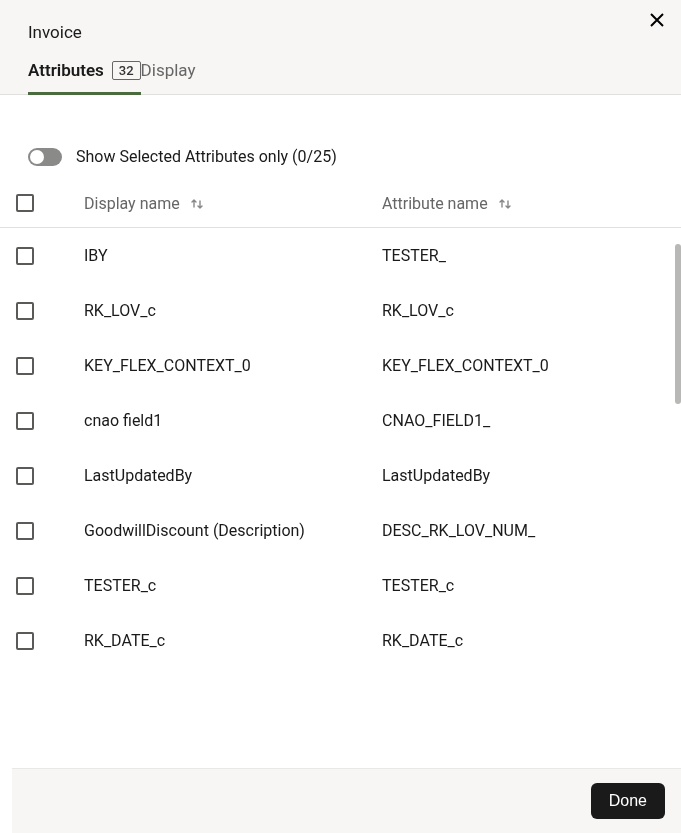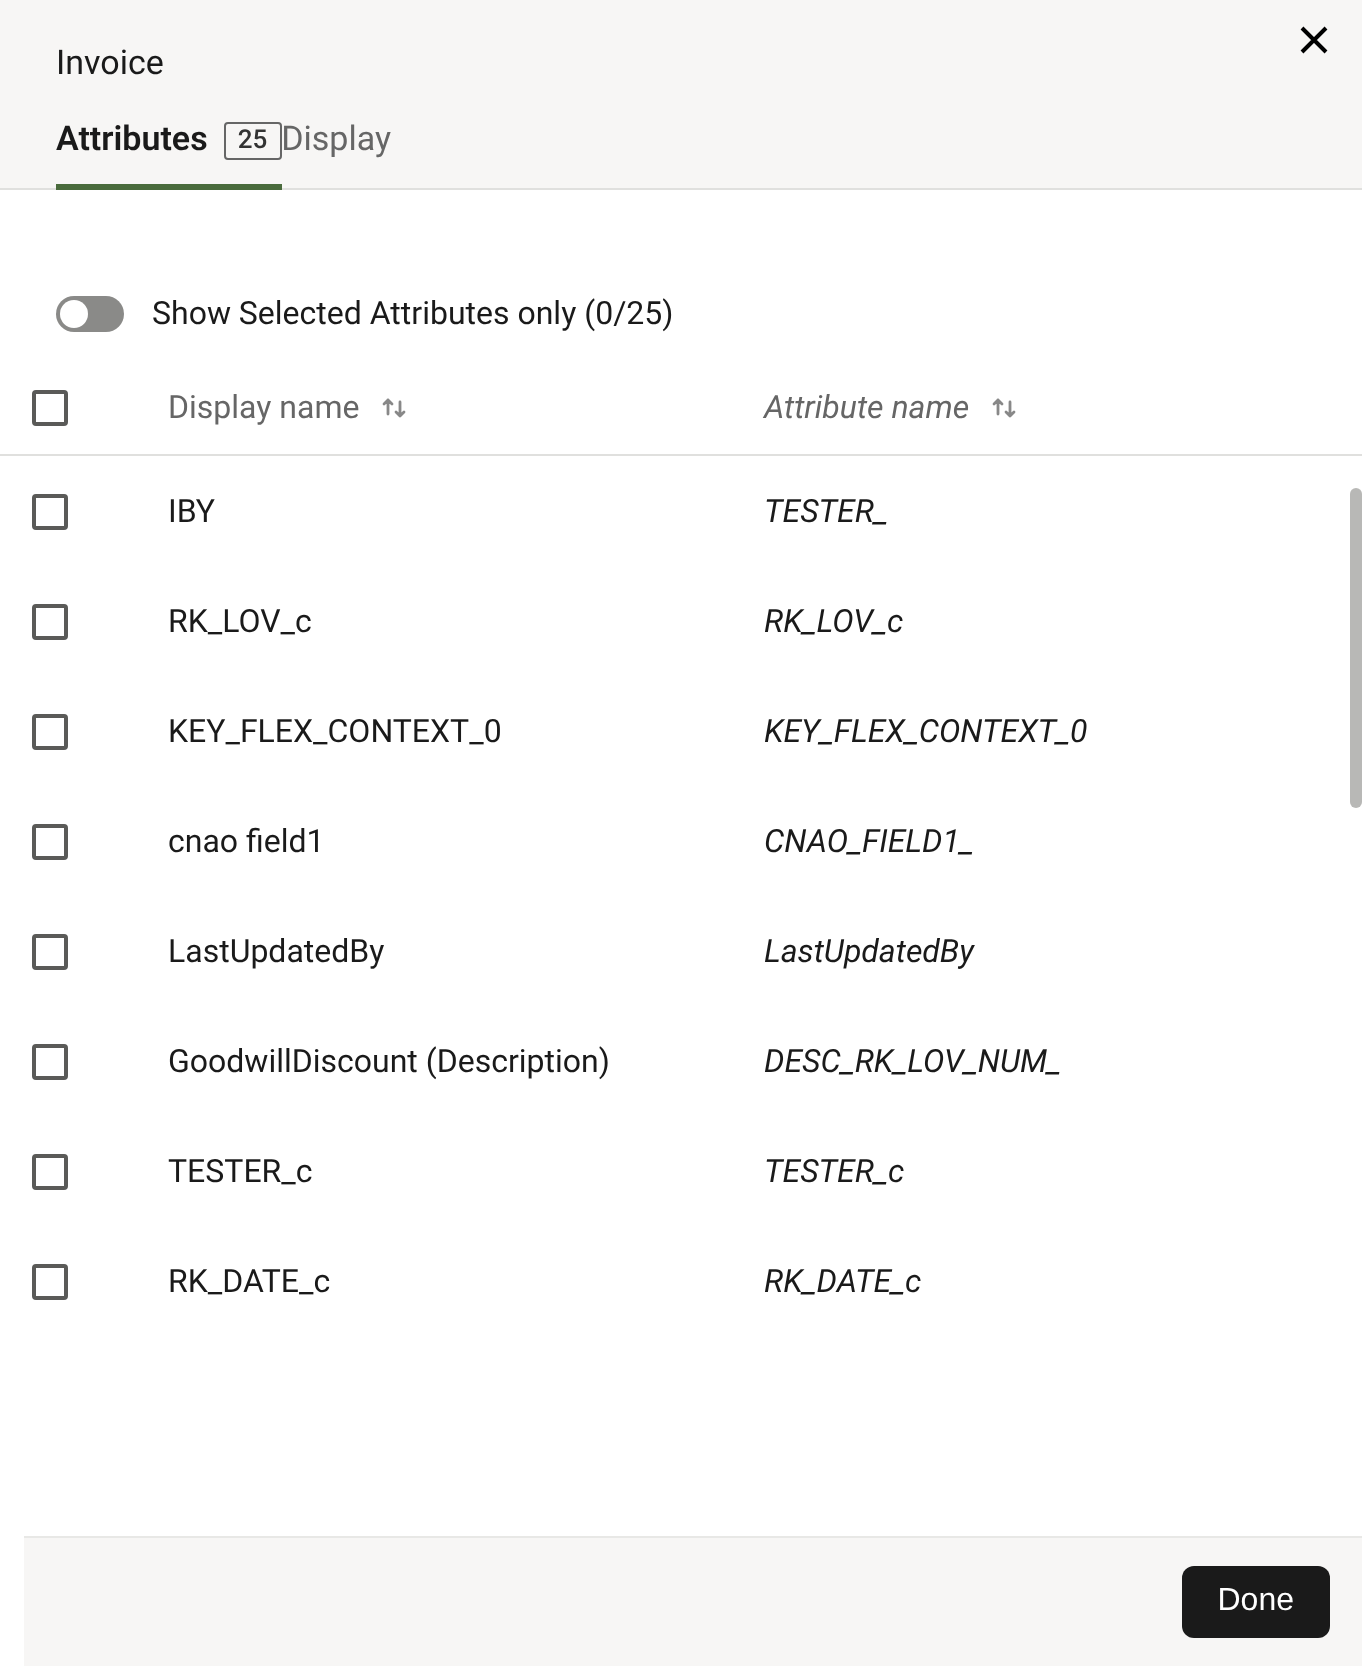--- a/index.html
+++ b/index.html
@@ -118,42 +118,41 @@
       font-size: 16px;
       color: #1a1a1a;
     }
     .table-area {
       position: relative;
       margin-left: -28px;
       margin-right: -28px;
     }
     .table-header {
       display: flex;
-      align-items: center;
+      align-items: flex-start;
       padding: 10px 0 14px 0;
       border-bottom: 1px solid #e0e0de;
     }
     .col-checkbox {
       width: 84px;
       padding-left: 16px;
       display: flex;
       align-items: center;
     }
     .col-display {
       width: 298px;
       display: flex;
       align-items: center;
       gap: 10px;
     }
     .col-attribute {
       flex: 1;
       display: flex;
       align-items: center;
       gap: 10px;
-      font-style: italic;
     }
     .header-label {
       font-size: 16px;
       color: #666;
     }
     .sort-icon {
       color: #888;
       display: inline-flex;
     }
     .checkbox {
@@ -212,21 +211,21 @@
 <div class="header-section">
   <button class="close-btn">
     <svg width="16" height="16" viewBox="0 0 16 16">
         <path d="M2 2 L14 14 M14 2 L2 14" stroke="#000" stroke-width="2" fill="none"></path>
       </svg>
   </button>
   <h1 class="title">Invoice</h1>
   <div class="tabs">
     <div class="tab active">
       <span>Attributes</span>
-      <span class="tab-badge">25</span>
+      <span class="tab-badge">32</span>
     </div>
     <div class="tab">
       <span>Display</span>
     </div>
   </div>
 </div>
 
 <div class="content">
 
   <div class="toggle-row">

